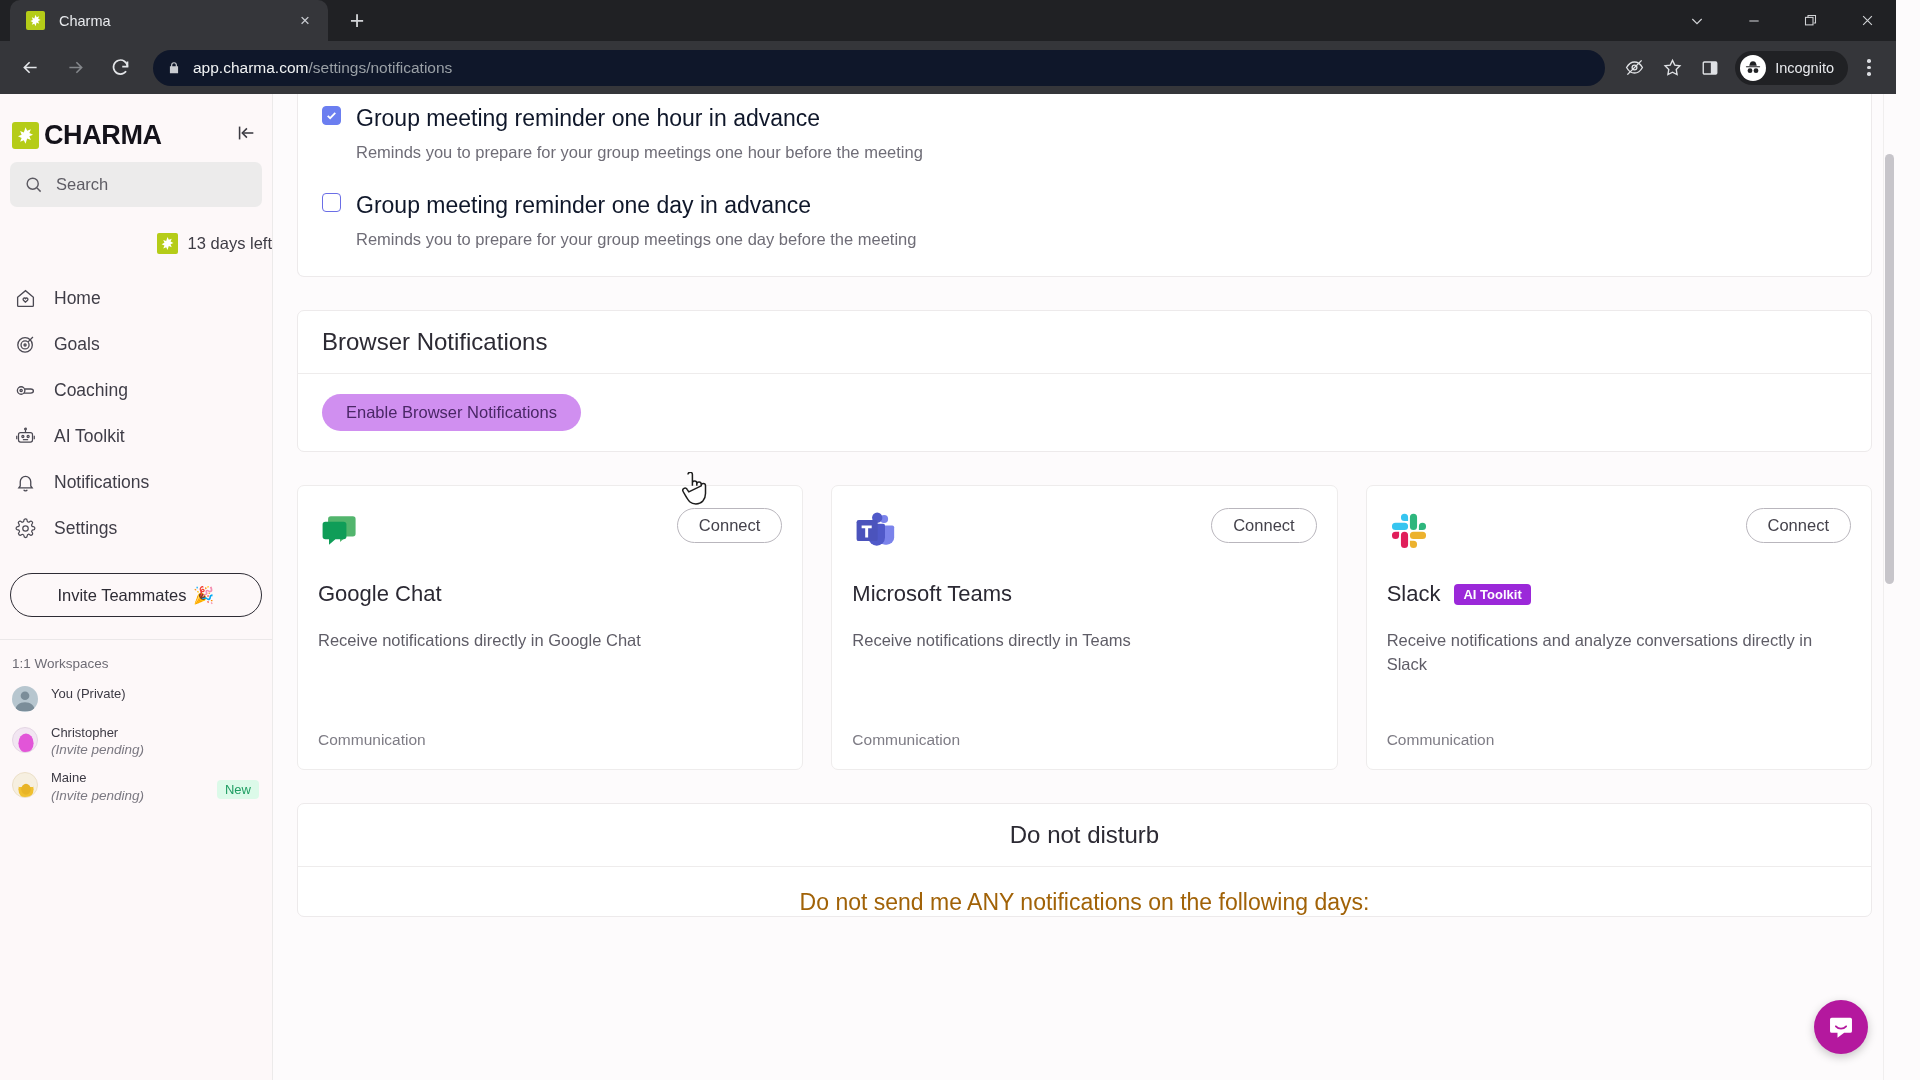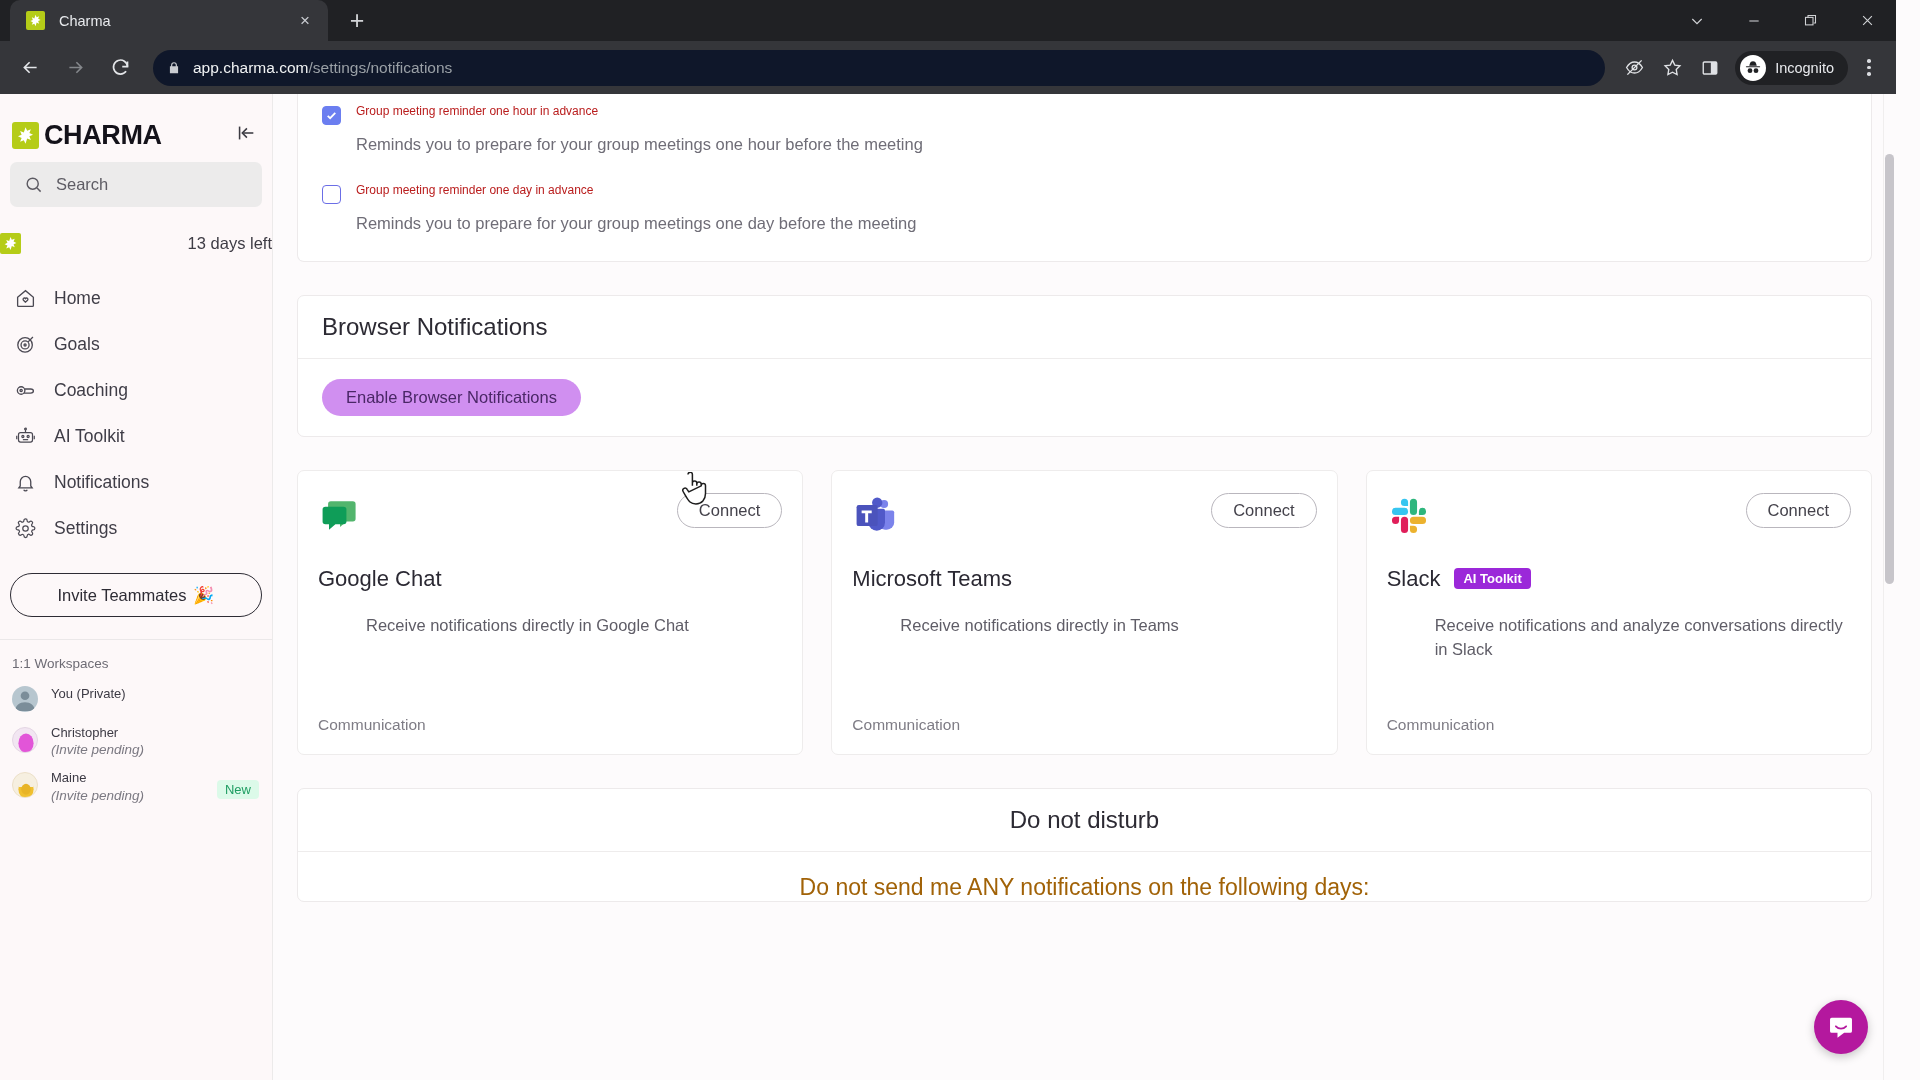--- a/index.html
+++ b/index.html
@@ -102,21 +102,21 @@
     position: absolute; right: 14px; top: 27px; width: 24px; height: 24px;
     display: flex; align-items: center; justify-content: center; color: #3b3a42;
   }
   .searchbox {
     margin: 6px 10px 0 10px; height: 45px; background: #ecebeb; border-radius: 7px;
     display: flex; align-items: center; padding: 0 14px;
   }
   .searchbox .mag { color: #5c5a62; display: flex; margin-right: 13px; }
   .searchbox .ph { color: #5e5c64; font-size: 16.5px; }
   .trial {
-    display: flex; align-items: center; justify-content: space-between;
+    display: flex; align-items: center; justify-content: flex-end;
     height: 44px; margin-top: 14px; gap: 10px;
   }
   .trial-mark {
     width: 21px; height: 21px; background: #b5cc18; border-radius: 2px;
     display: flex; align-items: center; justify-content: center;
   }
   .trial-txt { font-size: 16.5px; color: #3e3c45; }
 
   .nav { margin-top: 10px; }
   .nav-item {
@@ -156,21 +156,21 @@
   }
   .card-body { padding: 22px 24px; }
 
   .opt-row { display: flex; align-items: flex-start; gap: 15px; }
   .cbx {
     width: 19px; height: 19px; border-radius: 4px; flex: 0 0 19px; margin-top: 2px;
     border: 1.8px solid #6b6ee6; background: #fff;
     display: flex; align-items: center; justify-content: center;
   }
   .cbx.on { background: #6b7ef0; border-color: #6b7ef0; }
-  .opt-label { font-size: 12px; color: #b91c1c; line-height: 1.25; }
+  .opt-label { font-size: 23px; color: #0f172a; line-height: 1.25; }
   .opt-desc { font-size: 16.5px; color: #6f6d77; margin: 9px 0 0 34px; line-height: 1.3; }
 
   .btn-enable {
     display: inline-flex; align-items: center; justify-content: center;
     height: 37px; padding: 0 24px; border-radius: 19px;
     background: #d08ff0; color: #4a2766; font-size: 16.5px; border: none;
   }
 
   .cards-row { display: flex; gap: 28px; margin-top: 33px; }
   .int-card {
@@ -184,21 +184,21 @@
     height: 35px; padding: 0 21px; border-radius: 18px; border: 1px solid #b9b6bd;
     background: #fff; color: #44424b; font-size: 16.5px;
     display: flex; align-items: center; justify-content: center;
   }
   .int-name-row { display: flex; align-items: center; gap: 14px; margin-top: 27px; }
   .int-name { font-size: 22px; color: #2b2933; }
   .badge-ai {
     background: #9b28d9; color: #fff; font-size: 13px; font-weight: 700;
     padding: 3px 9px; border-radius: 4px;
   }
-  .int-desc { font-size: 16.5px; color: #5f5d67; margin-top: 22px; line-height: 1.45; margin-left: 48px; }
+  .int-desc { font-size: 16.5px; color: #5f5d67; margin-top: 22px; line-height: 1.45; }
   .int-cat { font-size: 15.5px; color: #7e7c85; margin-top: auto; }
 
   .dnd-card { margin-top: 33px; text-align: center; }
   .dnd-line { padding: 22px 24px 0 24px; font-size: 23px; color: #a16207; }
 
   
   .scrollbar {
     position: absolute; right: 0; top: 0; width: 13px; height: 100%;
     background: #fdfbfc; border-left: 1px solid #f0eeee;
   }

